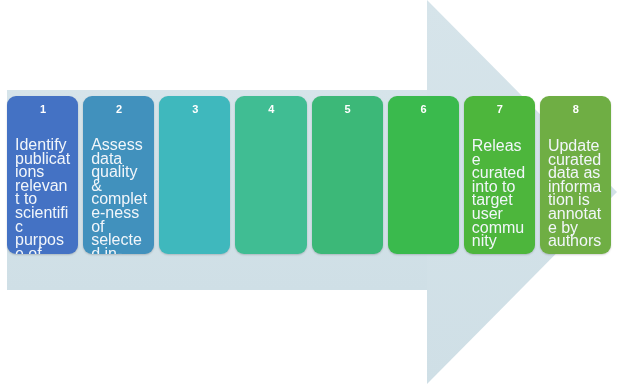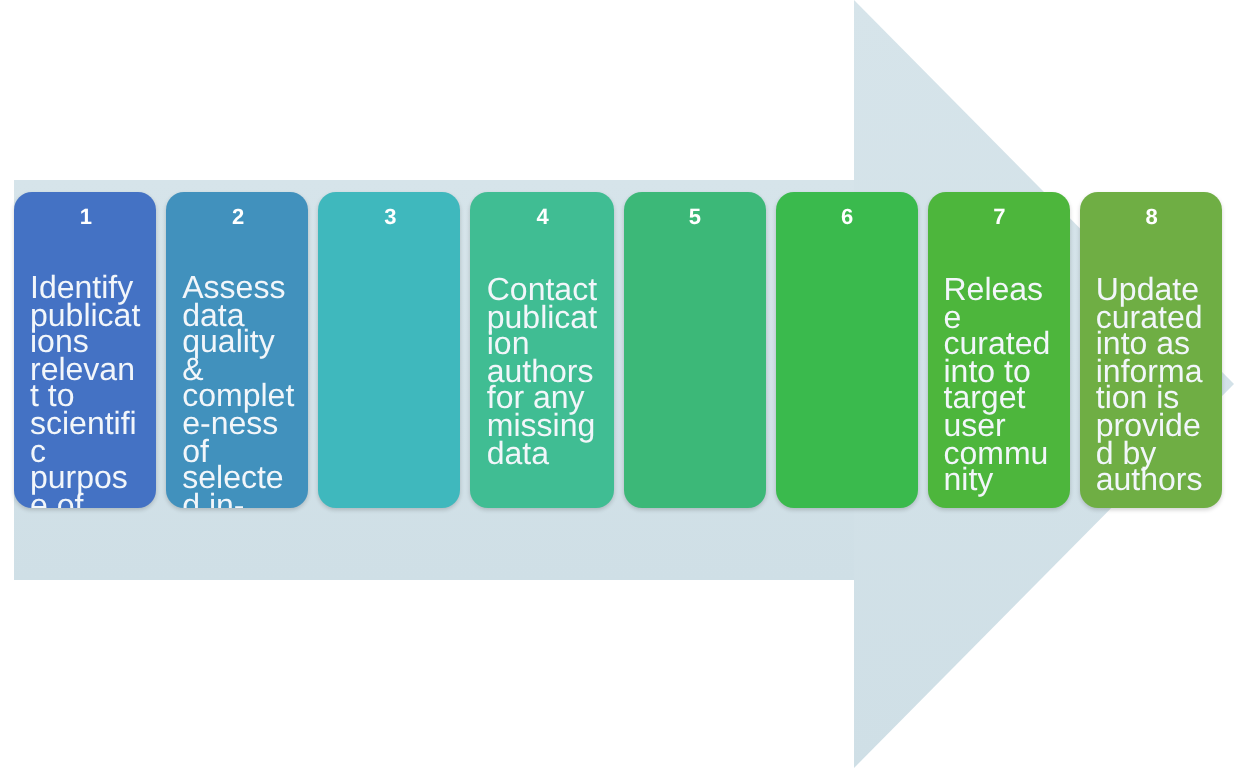--- a/index.html
+++ b/index.html
@@ -99,35 +99,34 @@
       <div class="step-number">2</div>
       <div class="step-text">Assess data quality &amp; complete-ness of selected in-house &amp; published data</div>
     </div>
 
     <div class="step-box" style="background:#3fb8bd">
       <div class="step-number">3</div>
     </div>
 
     <div class="step-box" style="background:#40bd93">
       <div class="step-number">4</div>
-      <div class="step-text">Contact publication authors for any missing data</div>
     </div>
 
     <div class="step-box" style="background:#3cb878">
       <div class="step-number">5</div>
     </div>
 
     <div class="step-box" style="background:#3aba4d">
       <div class="step-number">6</div>
     </div>
 
     <div class="step-box" style="background:#4db63c">
       <div class="step-number">7</div>
       <div class="step-text">Release curated into to target user community</div>
     </div>
 
     <div class="step-box" style="background:#6fae44">
       <div class="step-number">8</div>
-      <div class="step-text">Update curated into as information is provided by authors</div>
+      <div class="step-text">Update curated data as information is annotate by authors</div>
     </div>
 
   </div>
 </div>
 
 </body></html>

